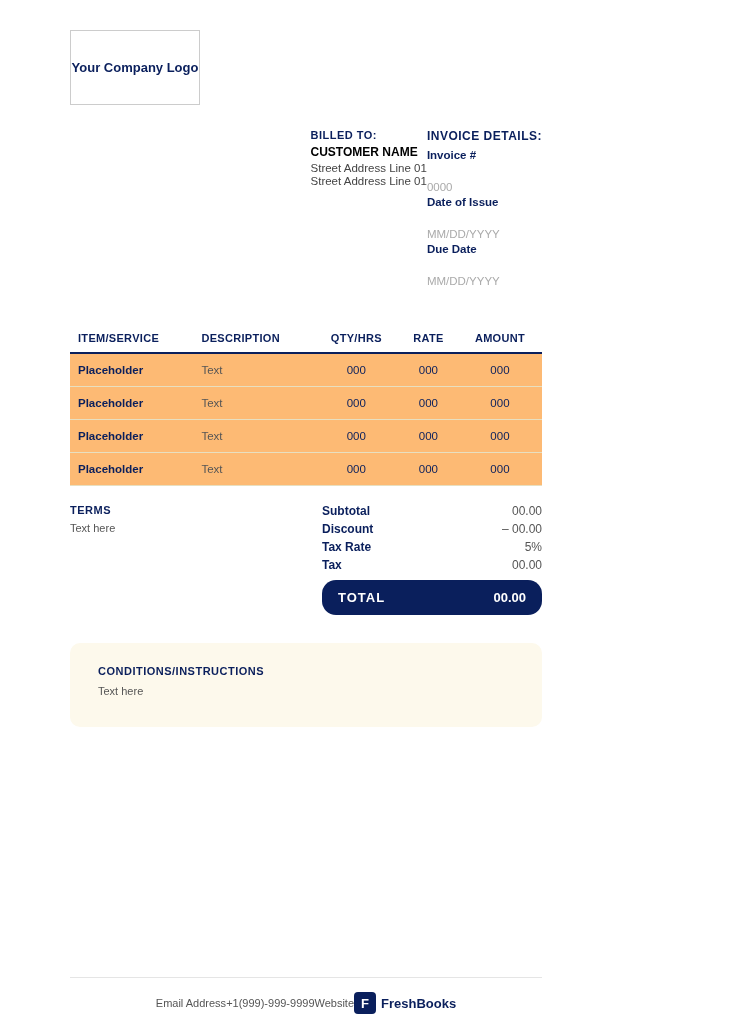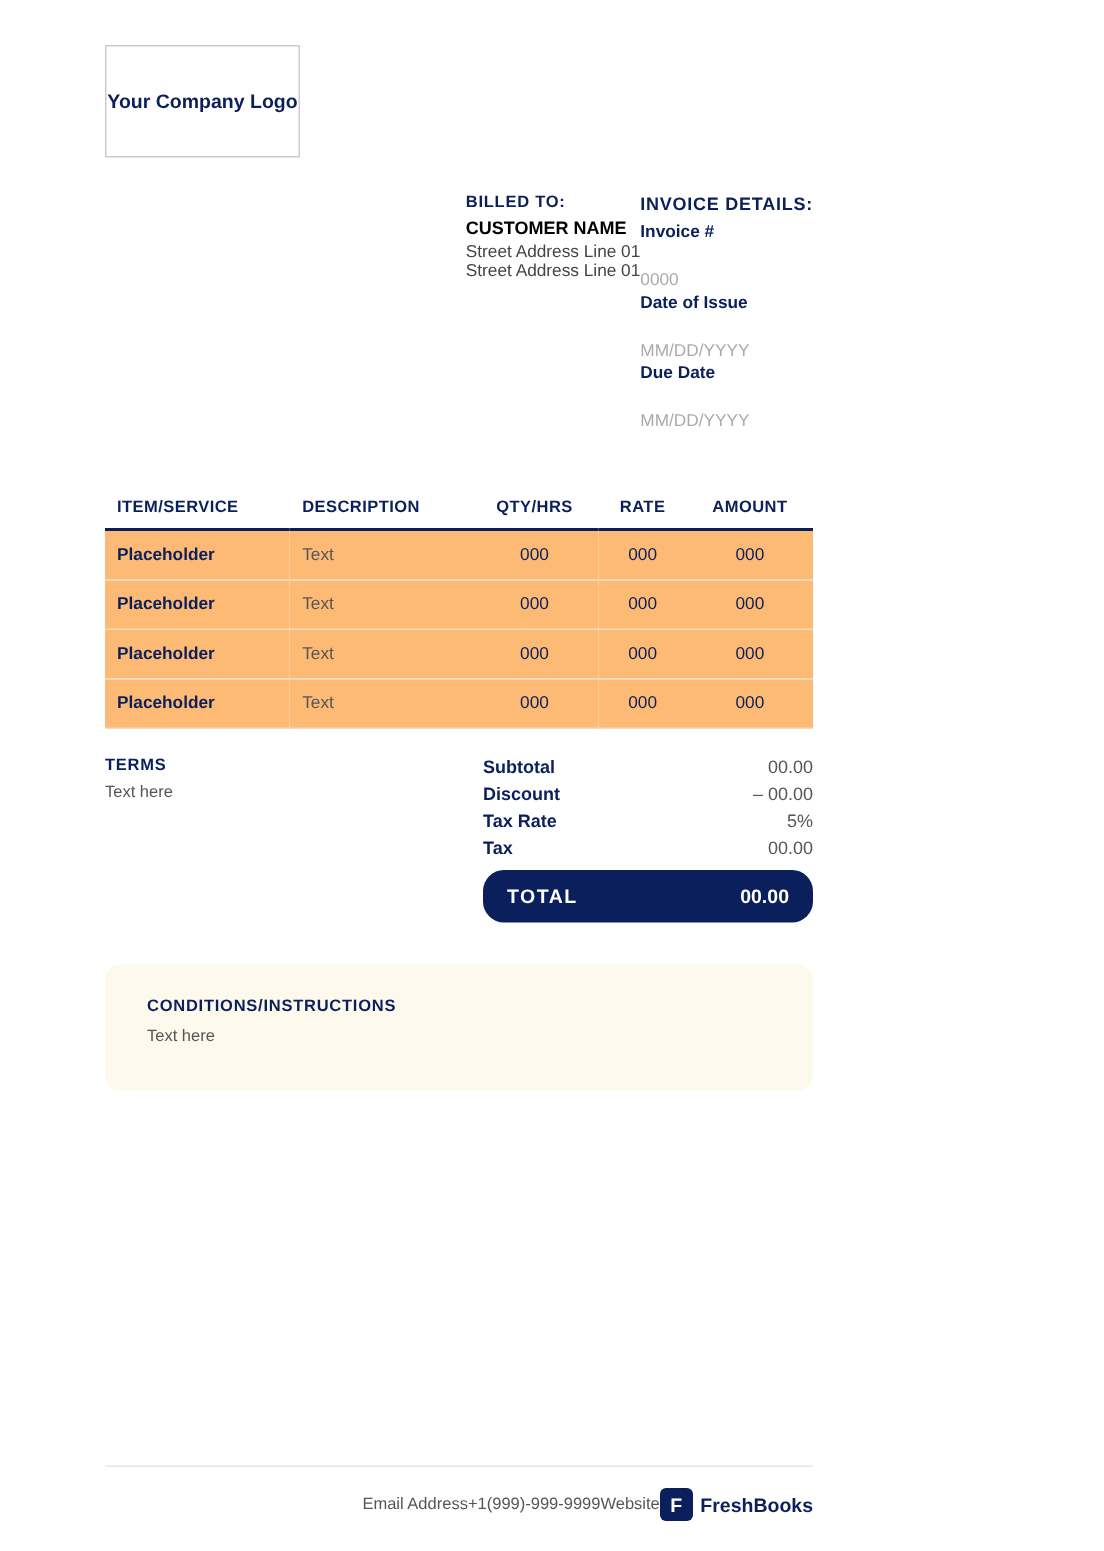--- a/index.html
+++ b/index.html
@@ -212,21 +212,21 @@
       margin-bottom: 8px;
     }
     .conditions-text {
       font-size: 11px;
       color: #555;
     }
 
     
     .footer {
       display: flex;
-      justify-content: flex-end;
+      justify-content: center;
       align-items: center;
       border-top: 1px solid #e5e5e5;
       padding-top: 14px;
       margin-top: auto;
     }
     .footer-item {
       font-size: 11px;
       color: #555;
     }
     .freshbooks-logo {

